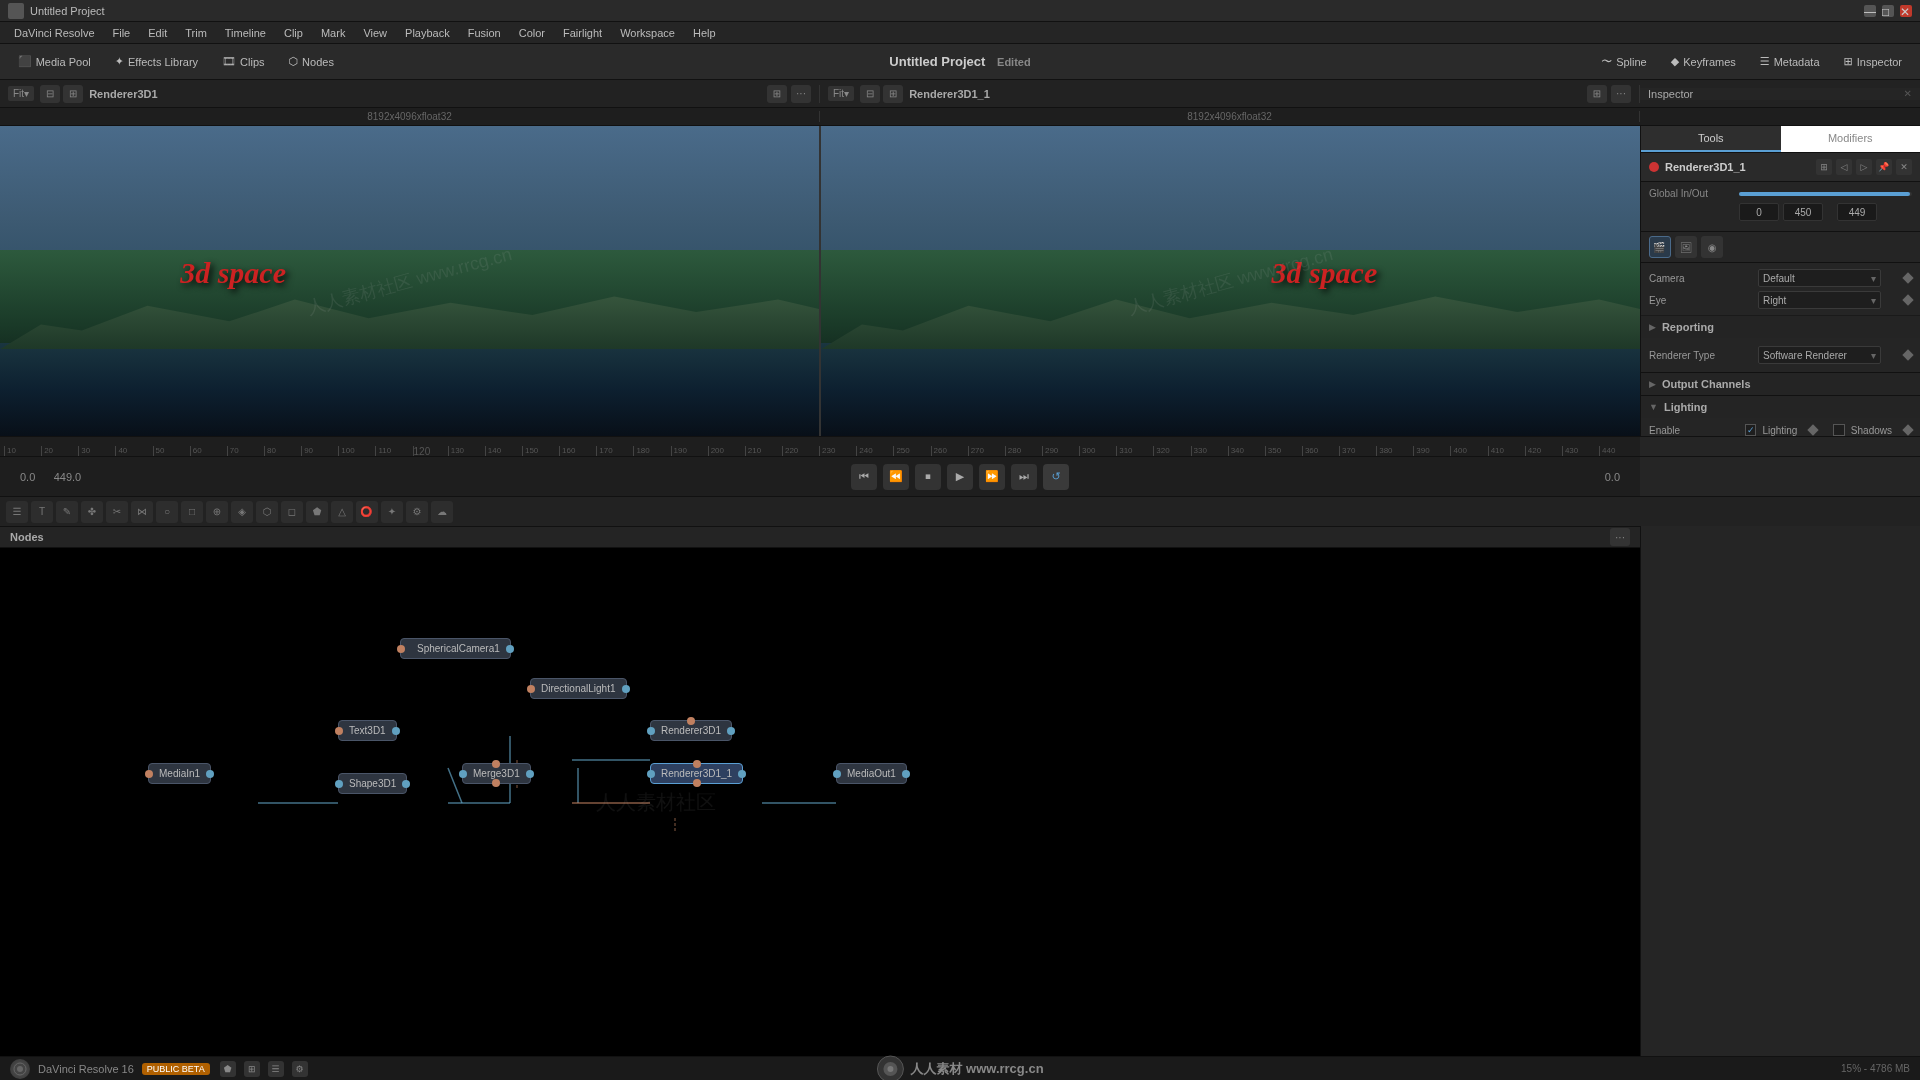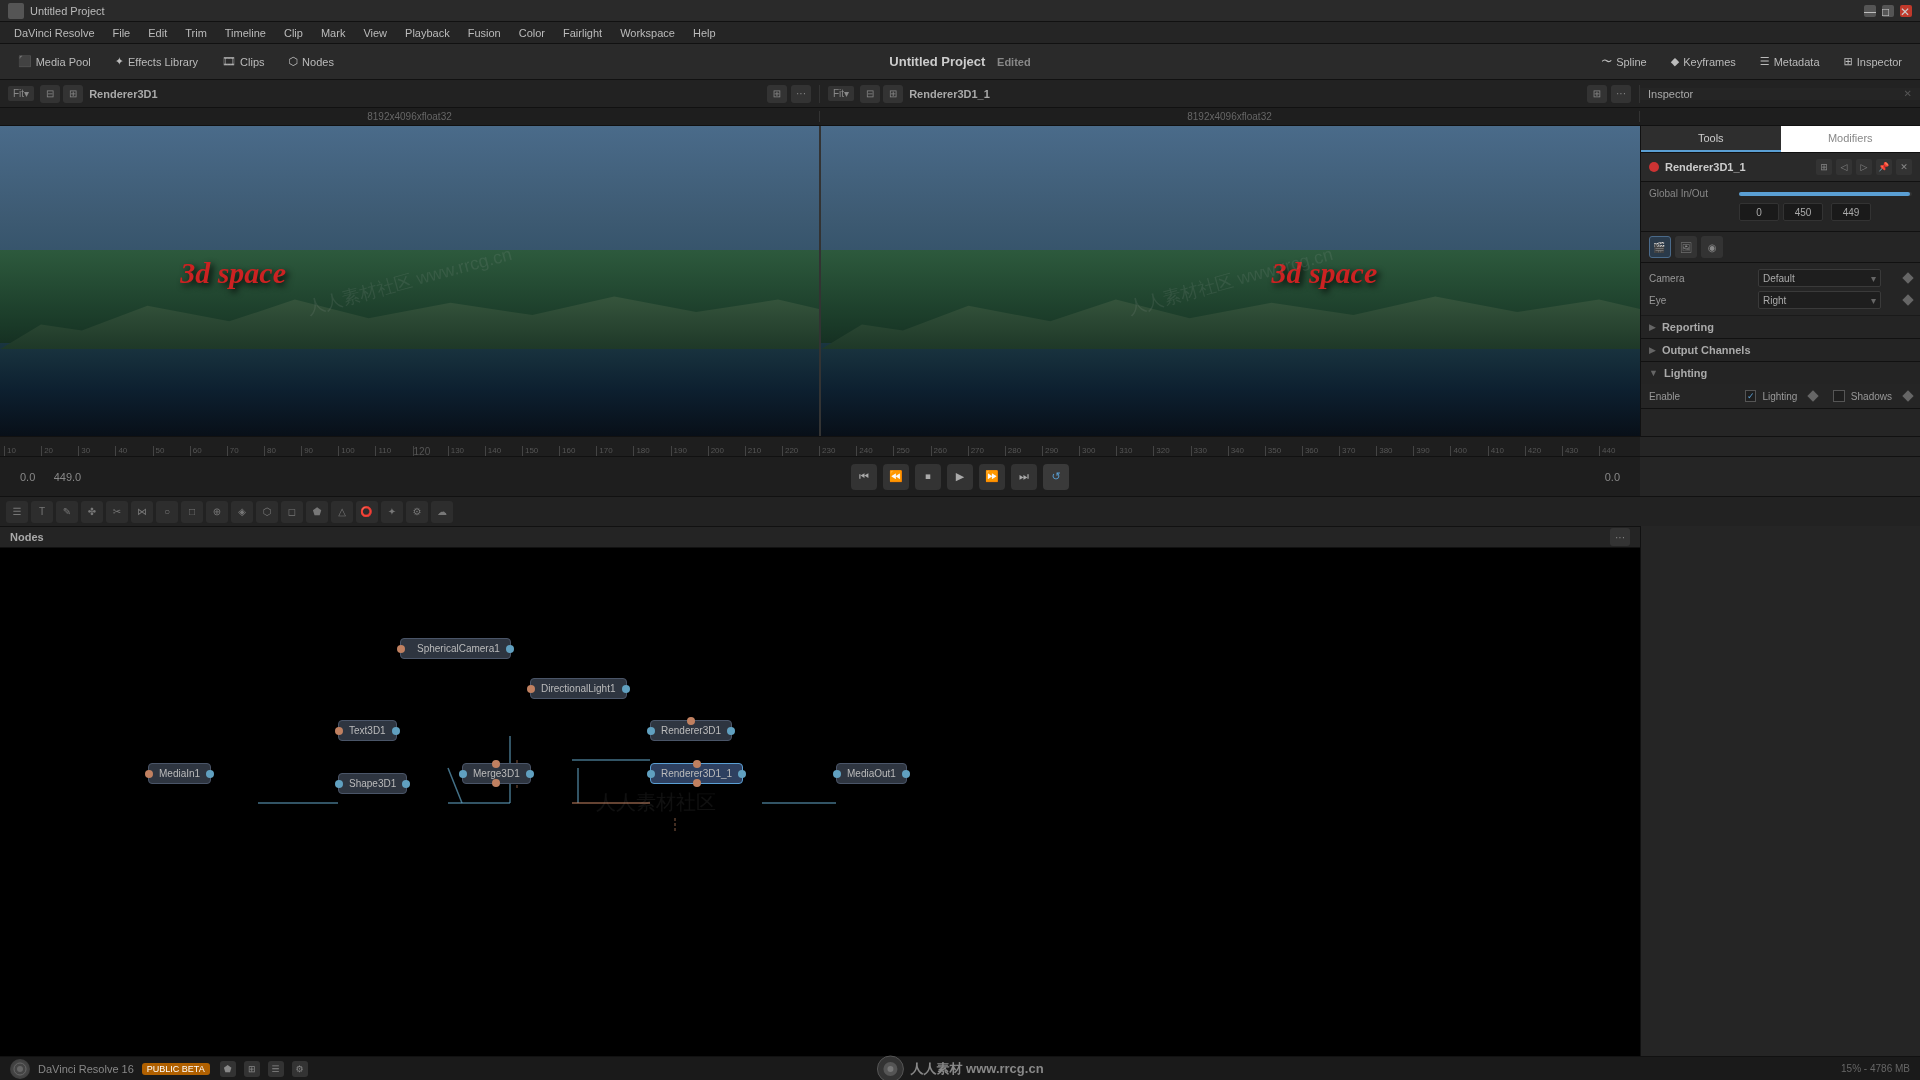--- a/index.html
+++ b/index.html
@@ -775,21 +775,21 @@
           <div class="insp-slider-container">
             <div class="insp-slider">
               <div class="insp-slider-fill" style="width:99%;"></div>
             </div>
           </div>
         </div>
         <div class="insp-row">
           <span class="insp-label"></span>
           <div class="insp-number">0</div>
           <div class="insp-number" style="margin-left:4px;">450</div>
-          <div class="insp-number" style="margin-left:8px;">449</div>
+          <div class="insp-number" style="margin-left:14px;">449</div>
         </div>
       </div>
 
       <div class="inspector-icons-row">
         <div class="insp-icon-btn" style="background:#2a3a4a;border:1px solid #4a6a8a;">🎬</div>
         <div class="insp-icon-btn">🖼</div>
         <div class="insp-icon-btn">◉</div>
       </div>
 
       <div class="inspector-property">
@@ -806,20 +806,29 @@
             <span>Right</span>
           </div>
           <div class="prop-diamond"></div>
         </div>
       </div>
 
       <div class="inspector-section">
         <div class="section-header">
           <span class="section-arrow">▶</span>
           <span class="section-title">Reporting</span>
+        </div>
+        <div class="section-content">
+          <div class="prop-row">
+            <span class="prop-label">Renderer Type</span>
+            <div class="prop-dropdown">
+              <span>Software Renderer</span>
+            </div>
+            <div class="prop-diamond"></div>
+          </div>
         </div>
       </div>
 
       <div class="inspector-section">
         <div class="section-header">
           <span class="section-arrow">▶</span>
           <span class="section-title">Output Channels</span>
         </div>
       </div>
 

